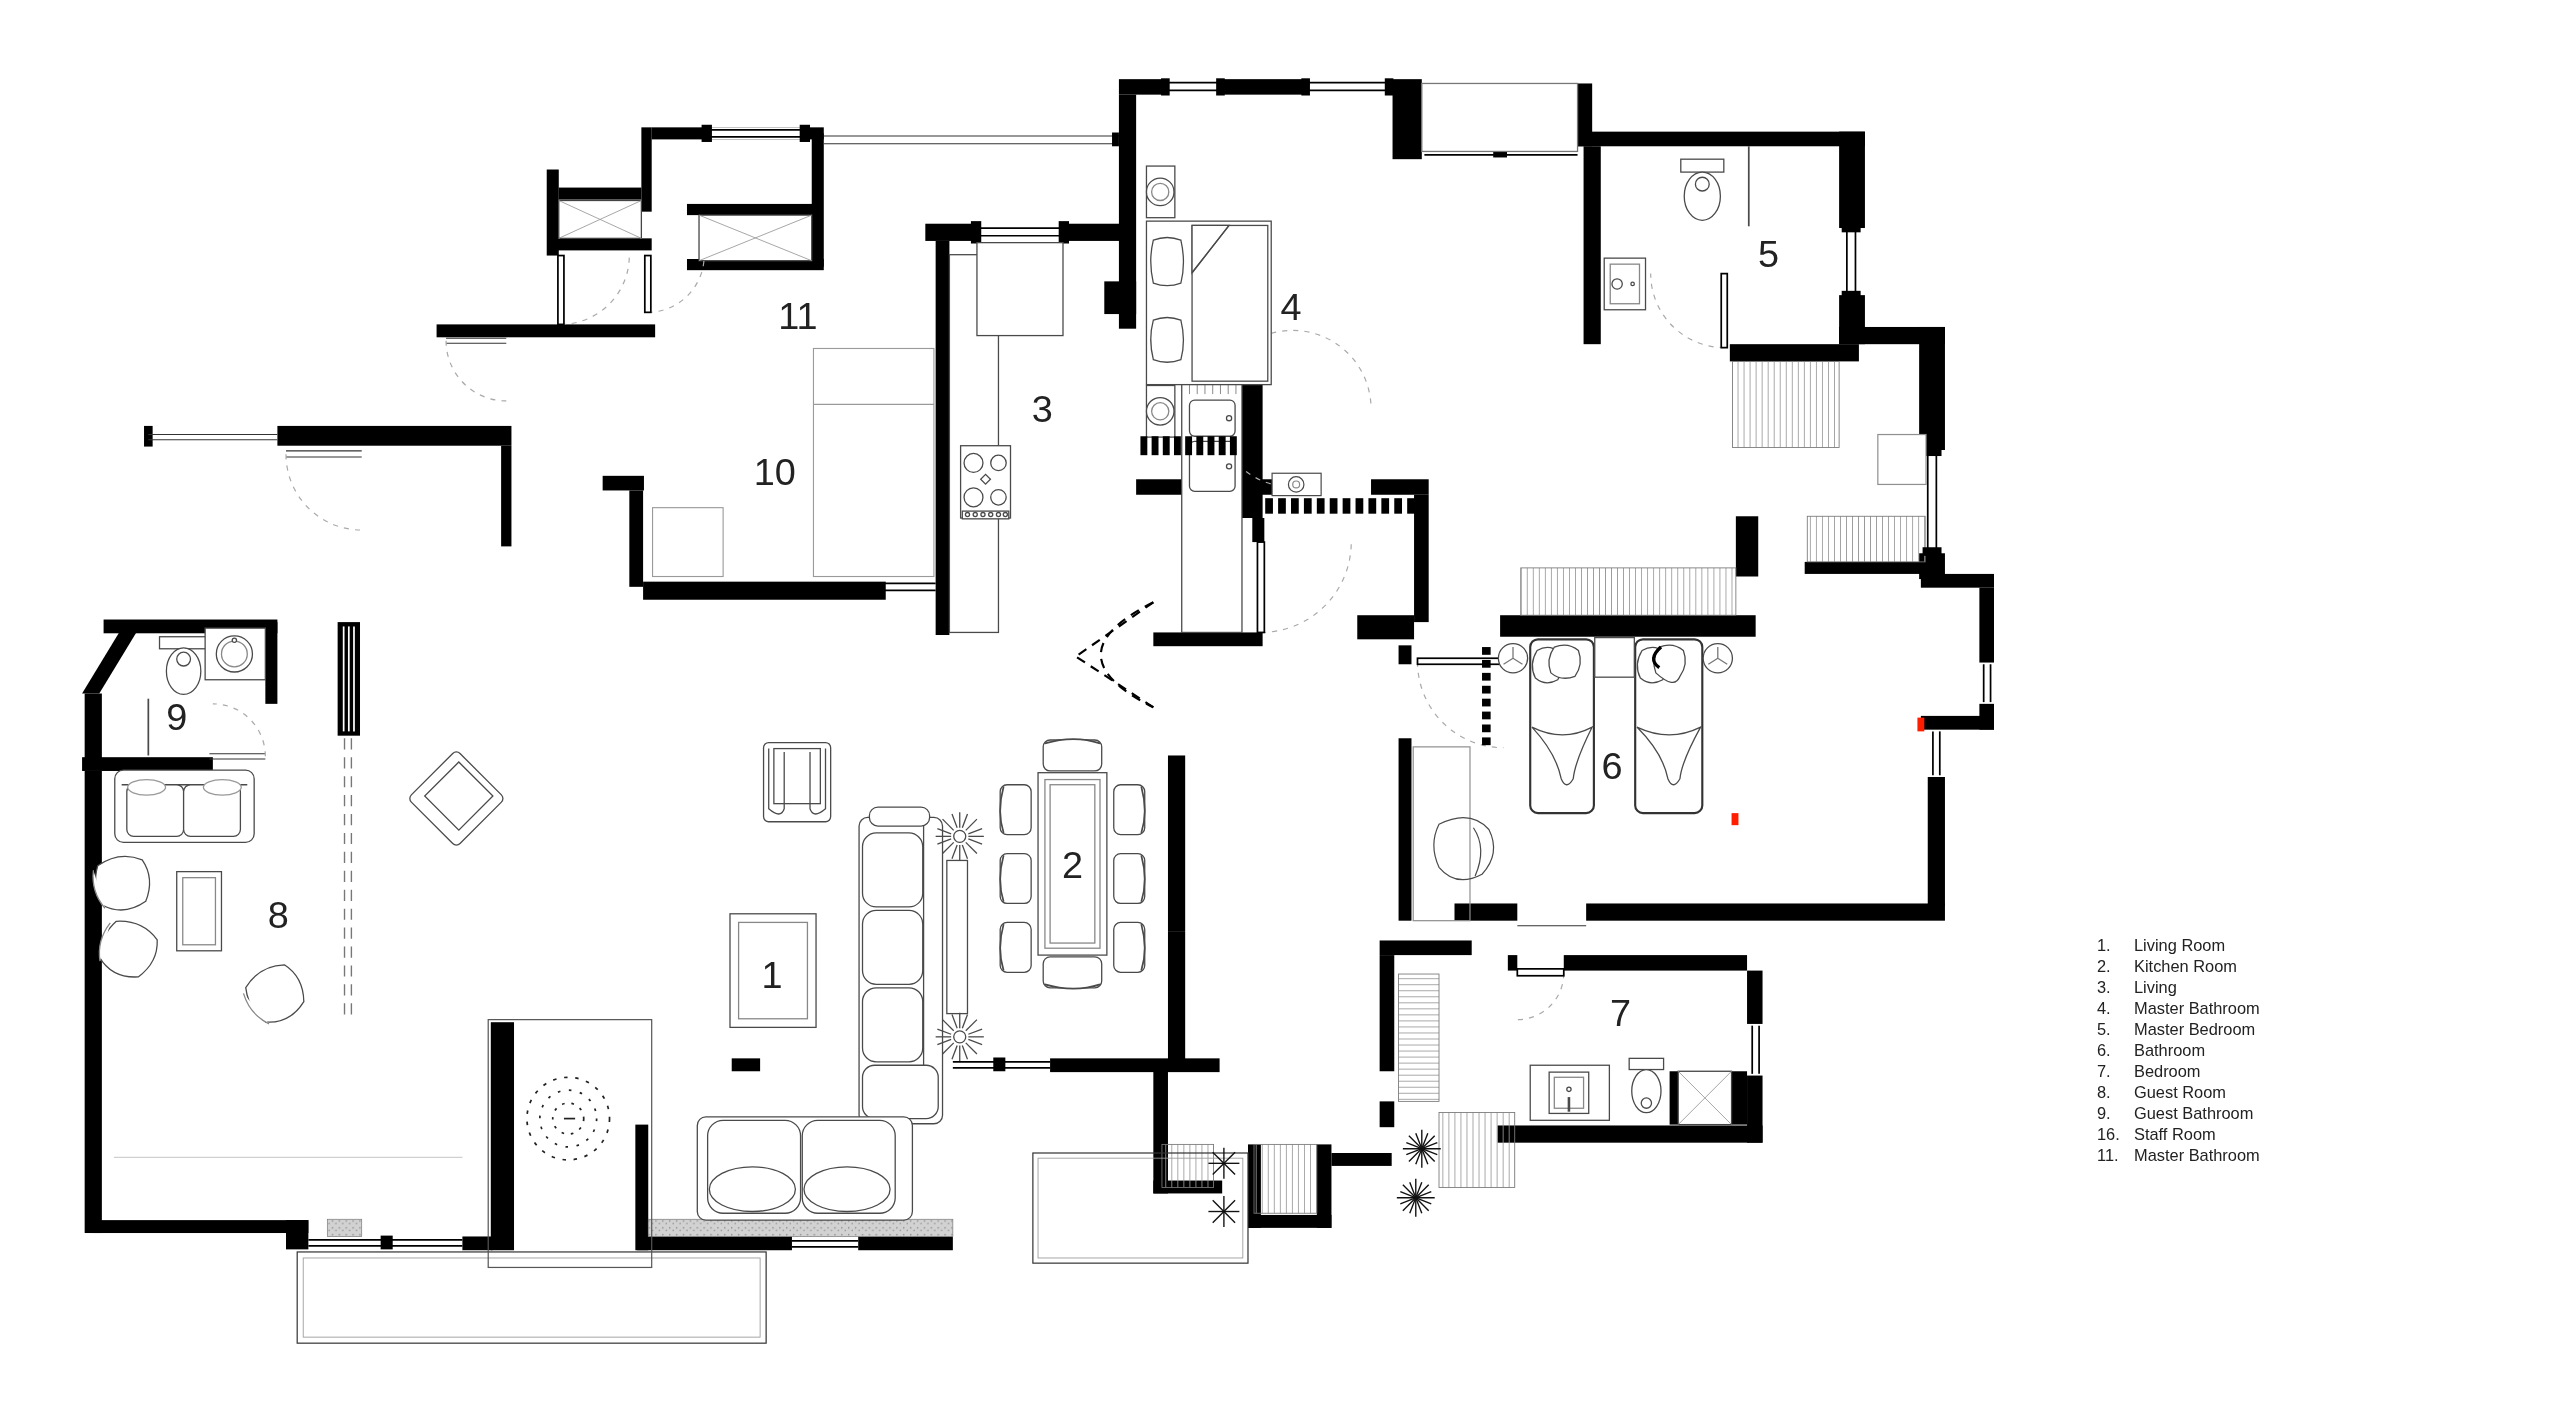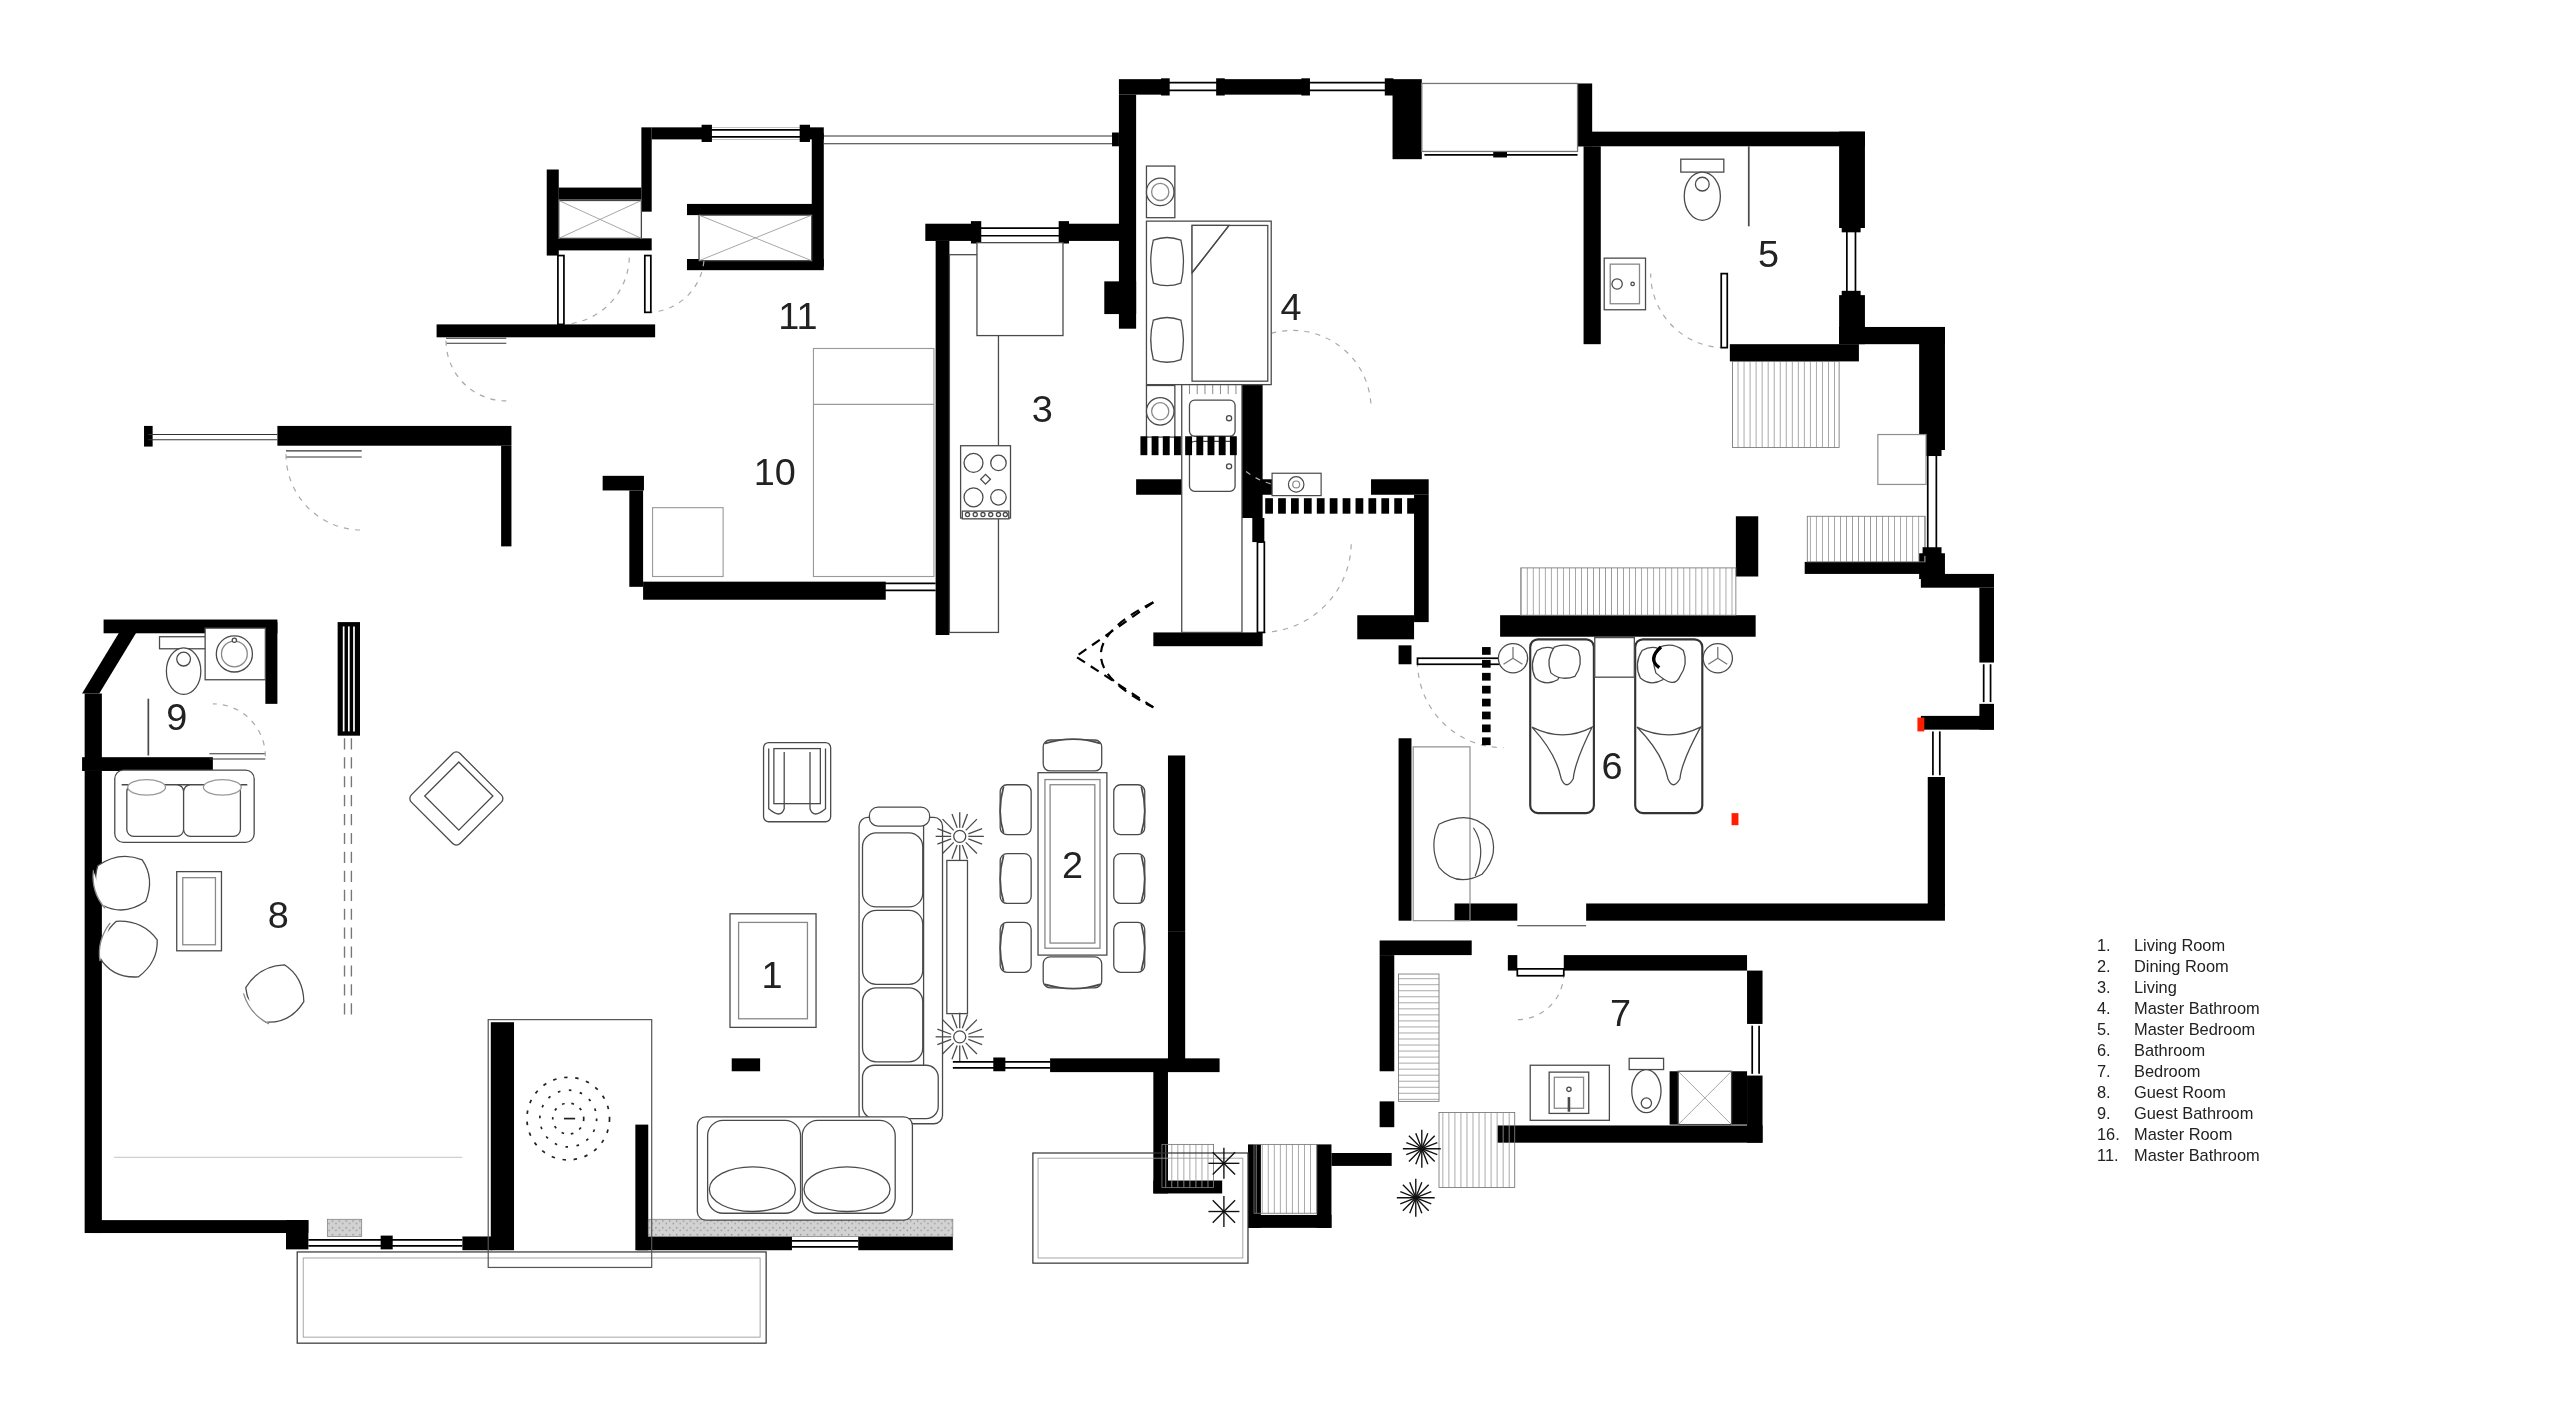--- a/index.html
+++ b/index.html
@@ -661,21 +661,21 @@
       </g>
 </svg>
 
 <div id="legend">
       <div class="lrow">
         <span class="lnum">1.</span>
         <span class="lname">Living Room</span>
       </div>
       <div class="lrow">
         <span class="lnum">2.</span>
-        <span class="lname">Dining Room</span>
+        <span class="lname">Kitchen Room</span>
       </div>
       <div class="lrow">
         <span class="lnum">3.</span>
         <span class="lname">Living</span>
       </div>
       <div class="lrow">
         <span class="lnum">4.</span>
         <span class="lname">Master Bathroom</span>
       </div>
       <div class="lrow">
@@ -693,21 +693,21 @@
       <div class="lrow">
         <span class="lnum">8.</span>
         <span class="lname">Guest Room</span>
       </div>
       <div class="lrow">
         <span class="lnum">9.</span>
         <span class="lname">Guest Bathroom</span>
       </div>
       <div class="lrow">
         <span class="lnum">16.</span>
-        <span class="lname">Master Room</span>
+        <span class="lname">Staff Room</span>
       </div>
       <div class="lrow">
         <span class="lnum">11.</span>
         <span class="lname">Master Bathroom</span>
       </div>
     </div>
 </div>
 
 
 </body></html>

